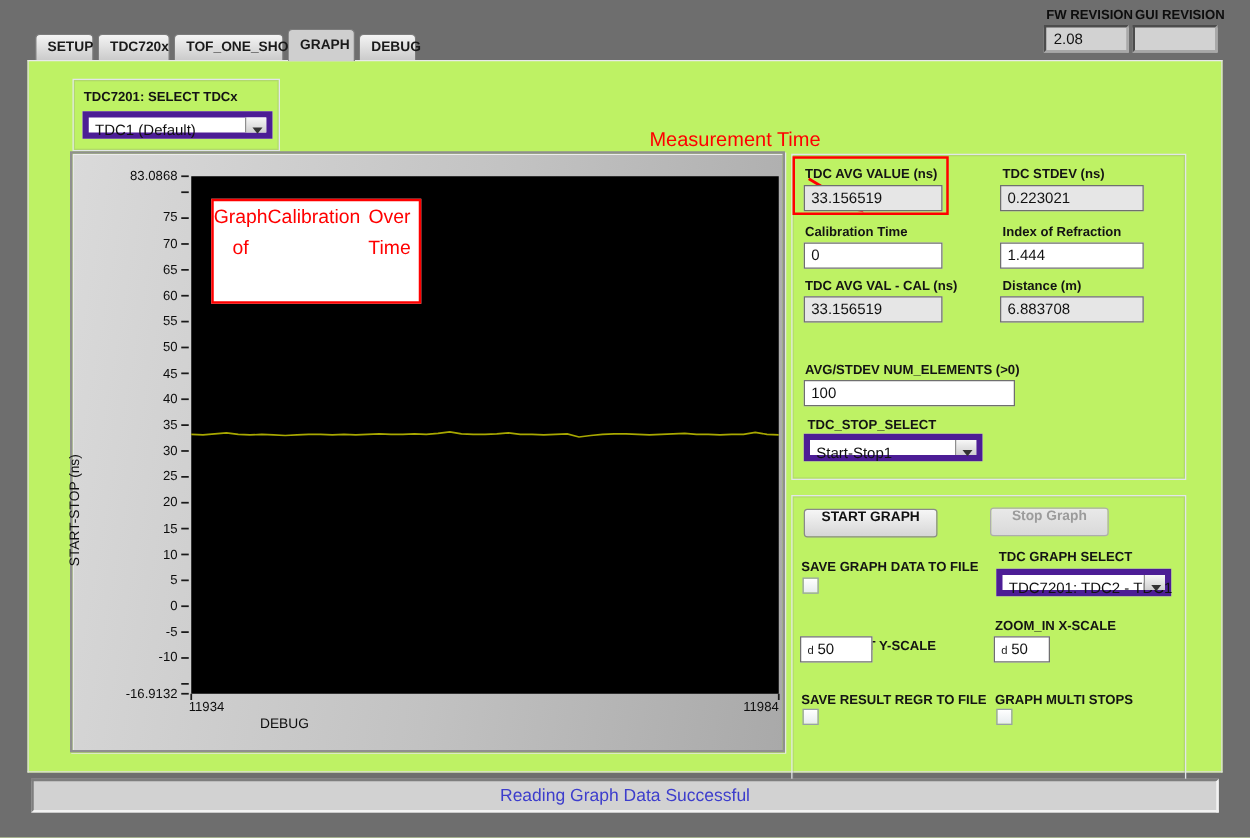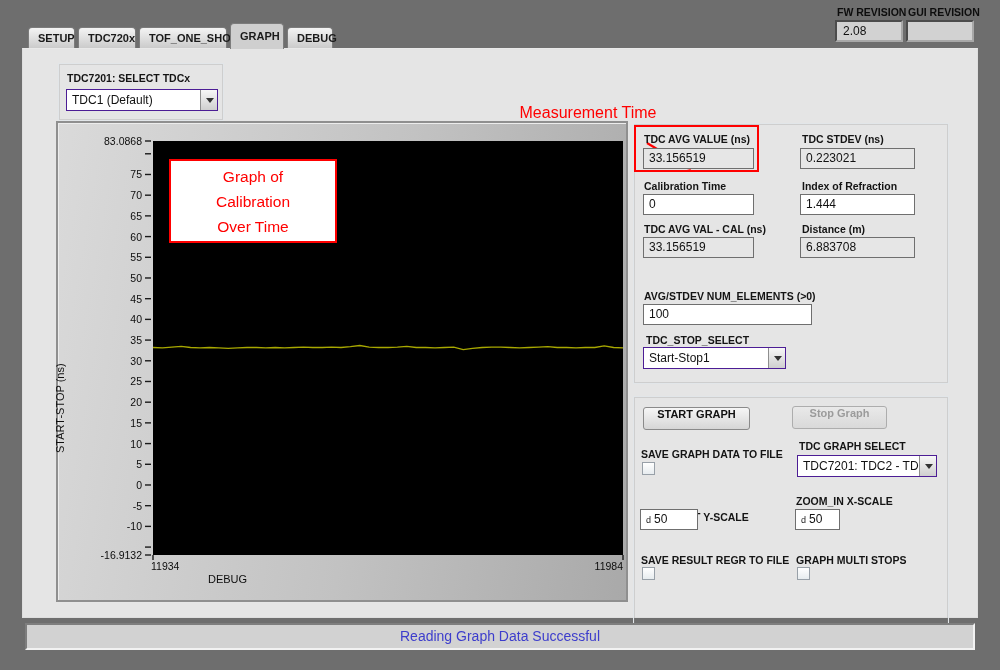--- a/index.html
+++ b/index.html
@@ -27,35 +27,35 @@
     font-size:11px; font-weight:bold; text-align:center; line-height:21px;
     padding:0 9px; color:#1a1a1a;
   }
   .tab.active {
     top:23px; height:26px; line-height:24px;
     background:#cfcfcf; z-index:5;
   }
   
   .tab-page {
     position:absolute; left:22px; top:48px; width:956px; height:570px;
-    background:#e5e5e5; border:1px solid #dedede; border-top-color:#e9e9e9;
+    background:#bef264; border:1px solid #dedede; border-top-color:#e9e9e9;
   }
   
   .group-box { position:absolute; border:1px solid #e2e6e9; box-shadow:inset 0 0 0 1px rgba(140,140,140,0.25); }
   .lv-label { position:absolute; font-size:10.5px; font-weight:bold; color:#141414; white-space:nowrap; }
   .lv-field {
     position:absolute; height:21px; border:1px solid #6f6f6f;
     font-size:12px; line-height:19px; padding-left:5px; white-space:nowrap;
   }
   .lv-field.indicator { background:#e6e6e6; }
   .lv-field.control   { background:#ffffff; }
   .radix { font-size:9px; margin-right:3px; color:#222; }
   
   .dropdown {
-    position:absolute; height:22px; background:#fff; border:1px solid #4c1d95;
+    position:absolute; height:22px; background:#fff; border:5px solid #4c1d95;
     font-size:12px; line-height:20px; padding-left:5px; white-space:nowrap;
   }
   .dd-btn {
     position:absolute; right:0; top:0; bottom:0; width:17px;
     background:linear-gradient(#f7f7f7,#cfcfcf);
     border-left:1px solid #8e8e8e; text-align:center;
   }
   .dd-btn:after {
     content:""; position:absolute; left:4.5px; top:8px;
     border-left:4px solid transparent; border-right:4px solid transparent;
@@ -86,21 +86,21 @@
   .y-axis-title {
     position:absolute; left:-4px; top:330px; transform:rotate(-90deg); transform-origin:left top;
     font-size:11px; color:#111; white-space:nowrap;
   }
   .ytick-label { position:absolute; width:64px; font-size:10.5px; text-align:right; color:#0d0d0d; height:13px; line-height:13px; }
   .xtick-label { position:absolute; font-size:10.5px; color:#0d0d0d; }
   .x-axis-title { position:absolute; font-size:11px; color:#0d0d0d; }
   .plot-annotation {
     position:absolute; left:111px; top:36px; width:168px; height:84px;
     background:#ffffff; border:2px solid #ff0000;
-    display:flex; flex-direction:column; justify-content:center;
+    display:flex; flex-direction:row; justify-content:center;
     text-align:center; font-size:15.5px; line-height:25px; color:#ff0000;
   }
   
   .callout-text {
     position:absolute; left:455px; top:53px; width:220px;
     text-align:center; font-size:16px; line-height:22px; color:#ff0000;
   }
   .highlight-rect {
     position:absolute; left:634px; top:125px; width:125px; height:47px;
     border:2px solid #ff0000; z-index:6; pointer-events:none;

